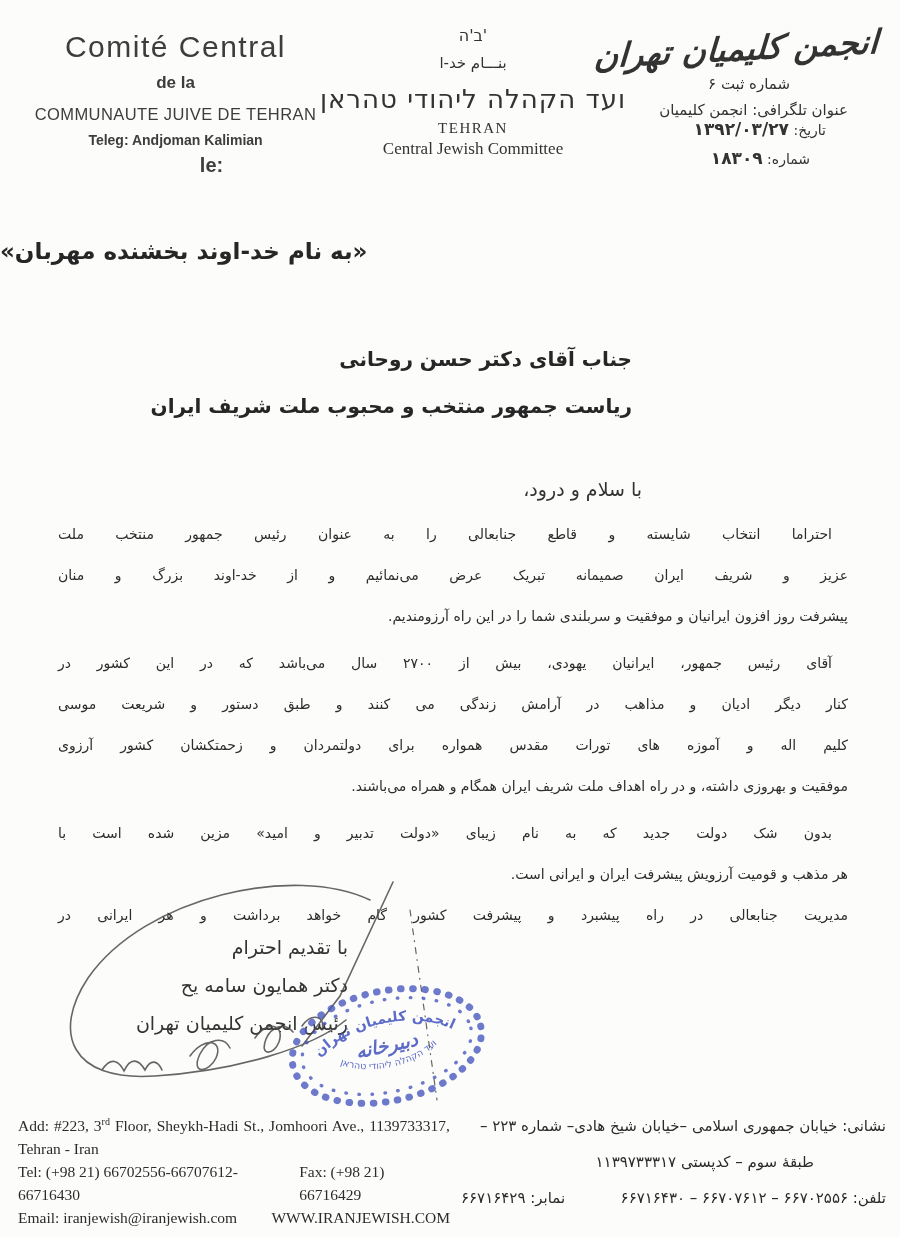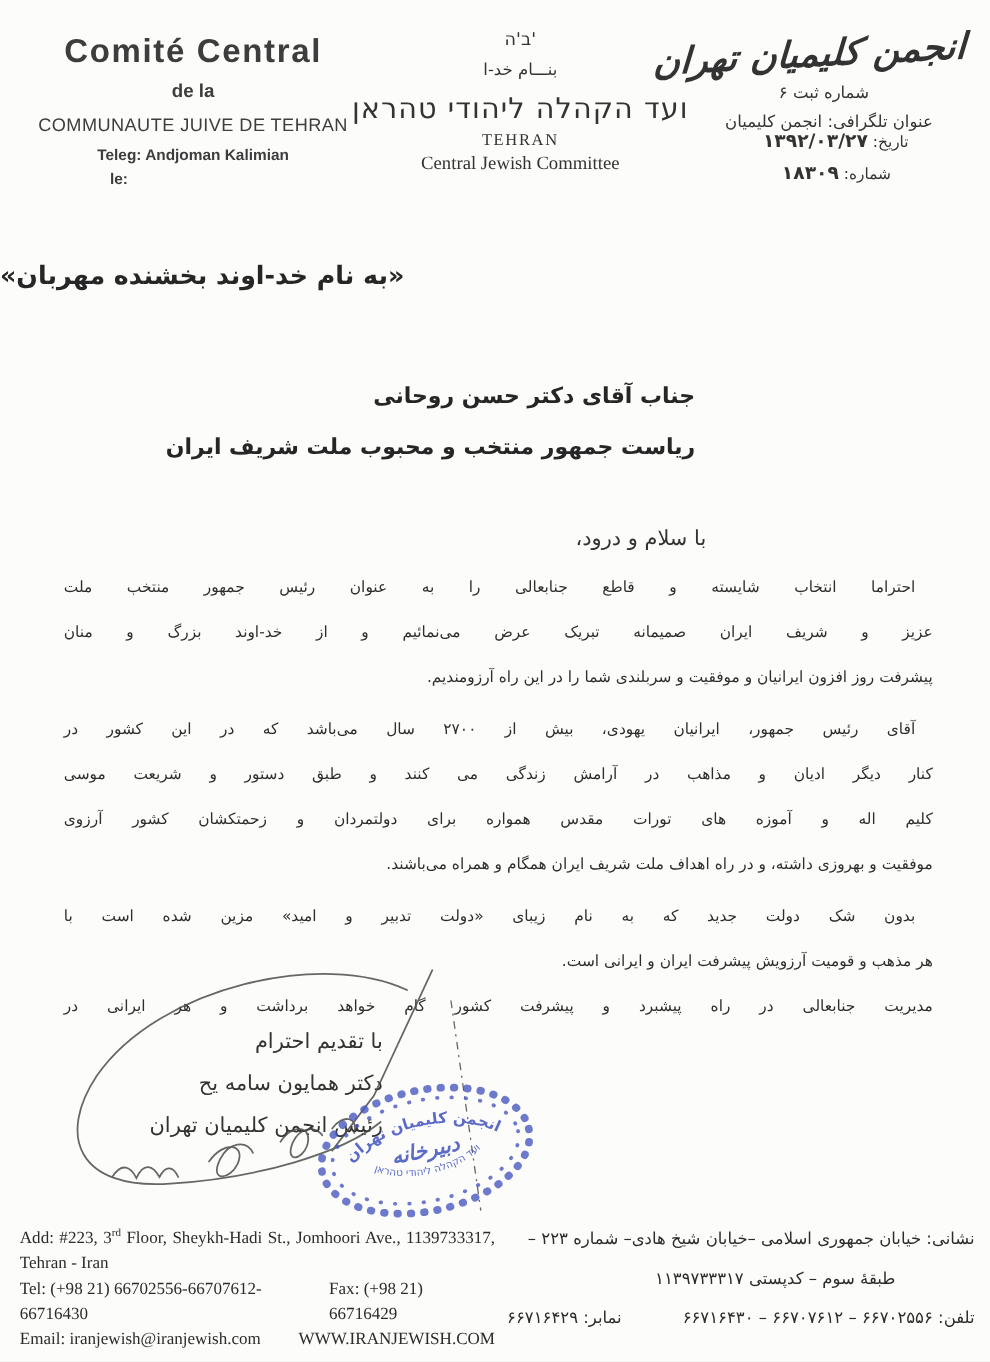--- a/index.html
+++ b/index.html
@@ -4,25 +4,25 @@
 <style>
   * { margin:0; padding:0; box-sizing:border-box; }
   html,body { background:#e8e8e6; }
   .page {
     position:relative; width:900px; height:1238px; margin:0 auto;
     background:#fcfcfa; overflow:hidden;
     font-family:"DejaVu Sans", sans-serif; color:#2e2e2e;
   }
   
   .lh-left { position:absolute; left:28px; top:30px; width:295px; text-align:center; color:#3d3d3d; }
-  .lh-left .t1 { font-family:"Liberation Sans", sans-serif; font-size:30px; letter-spacing:1.5px; font-weight:700; }
+  .lh-left .t1 { font-family:"Liberation Sans", sans-serif; font-size:30px; letter-spacing:1.5px; font-weight:400; }
   .lh-left .t2 { font-family:"Liberation Sans", sans-serif; font-size:17px; font-weight:600; margin-top:9px; }
   .lh-left .t3 { font-family:"Liberation Sans", sans-serif; font-size:16.5px; letter-spacing:.4px; margin-top:12px; white-space:nowrap; }
   .lh-left .t4 { font-family:"Liberation Sans", sans-serif; font-size:14px; font-weight:600; margin-top:8px; }
-  .lh-left .t5 { font-family:"Liberation Sans", sans-serif; font-size:14px; font-weight:600; margin-top:6px; text-align:left; padding-left:72px; }
+  .lh-left .t5 { font-family:"Liberation Sans", sans-serif; font-size:20px; font-weight:600; margin-top:6px; text-align:center; padding-left:72px; }
 
   .lh-center { position:absolute; left:308px; top:26px; width:330px; text-align:center; color:#333; }
   .lh-center .bh { font-size:16px; }
   .lh-center .benam { font-size:15px; margin-top:9px; direction:rtl; }
   .lh-center .hebname { font-size:26px; margin-top:12px; white-space:nowrap; letter-spacing:1px; }
   .lh-center .city { font-family:"Liberation Serif", serif; font-size:15px; letter-spacing:1.5px; margin-top:6px; }
   .lh-center .orgen { font-family:"Liberation Serif", serif; font-size:17px; margin-top:2px; }
 
   .lh-right { position:absolute; right:22px; top:22px; width:290px; direction:rtl; text-align:right; color:#333; }
   .lh-right .callig { font-size:33px; font-weight:600; font-style:italic; transform:skewX(-6deg) rotate(-3deg); transform-origin:right center; padding-left:6px; white-space:nowrap; }

